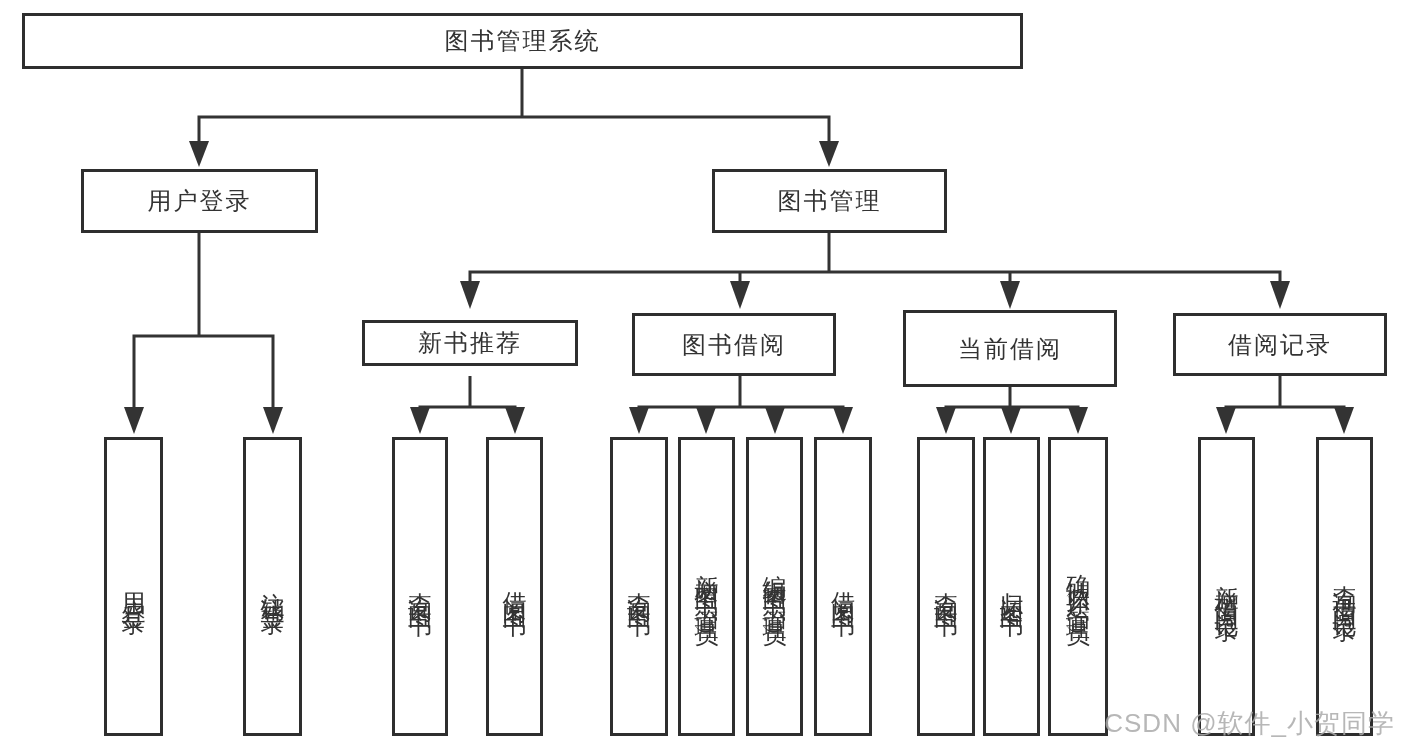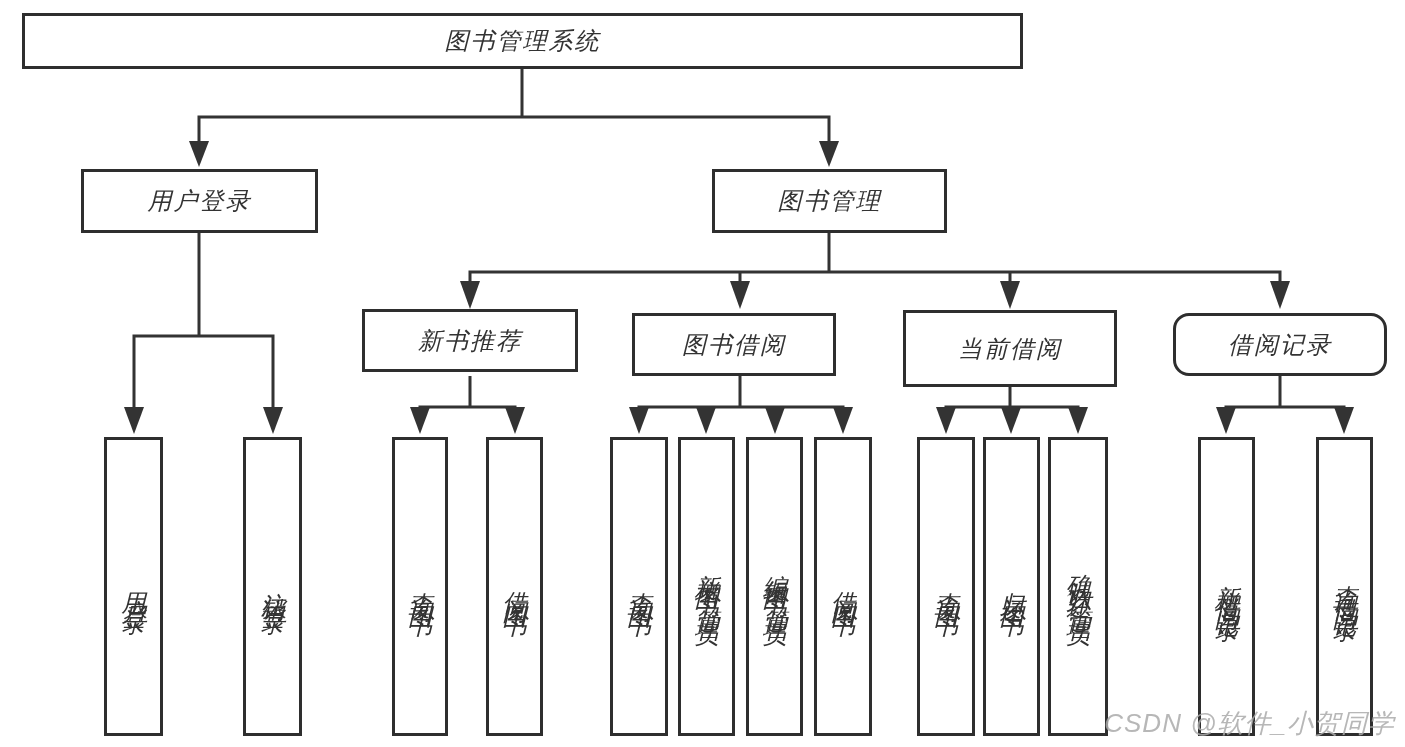--- a/index.html
+++ b/index.html
@@ -2,21 +2,20 @@
 <html><head>
 <meta charset="utf-8">
 <style>
   html,body { margin:0; padding:0; background:#ffffff; }
   .canvas {
     position:relative;
     width:1405px; height:747px;
     background:#ffffff;
     font-family:"Liberation Sans", sans-serif;
     overflow:hidden;
-    font-style:italic;
   }
   svg.connectors { position:absolute; left:0; top:0; z-index:0; }
   .node {
     position:absolute;
     box-sizing:border-box;
     background:#ffffff;
     border:3px solid #2e2e2e;
     display:flex;
     align-items:center;
     justify-content:center;
@@ -83,24 +82,24 @@
       <polygon points="1216,407 1236,407 1226,434"></polygon>
       <polygon points="1334,407 1354,407 1344,434"></polygon>
     </g>
   </svg>
 
   <div class="node h-node" style="left:22px; top:13px; width:1001px; height:56px;">图书管理系统</div>
 
   <div class="node h-node" style="left:81px; top:169px; width:237px; height:64px;">用户登录</div>
   <div class="node h-node" style="left:712px; top:169px; width:235px; height:64px;">图书管理</div>
 
-  <div class="node h-node" style="left:362px; top:309px; width:216px; height:63px;">新书推荐</div>
+  <div class="node h-node" style="left:362px; top:320px; width:216px; height:46px;">新书推荐</div>
   <div class="node h-node" style="left:632px; top:313px; width:204px; height:63px;">图书借阅</div>
   <div class="node h-node" style="left:903px; top:310px; width:214px; height:77px;">当前借阅</div>
-  <div class="node h-node" style="left:1173px; top:313px; width:214px; height:63px;border-radius:16px;">借阅记录</div>
+  <div class="node h-node" style="left:1173px; top:313px; width:214px; height:63px;">借阅记录</div>
 
   <div class="node leaf" style="left:104px; top:437px; width:59px; height:299px;">
     <span class="vtext">用户登录</span>
   </div>
   <div class="node leaf" style="left:243px; top:437px; width:59px; height:299px;">
     <span class="vtext">注销登录</span>
   </div>
 
   <div class="node leaf" style="left:392px; top:437px; width:56px; height:299px;">
     <span class="vtext">查询图书</span>

